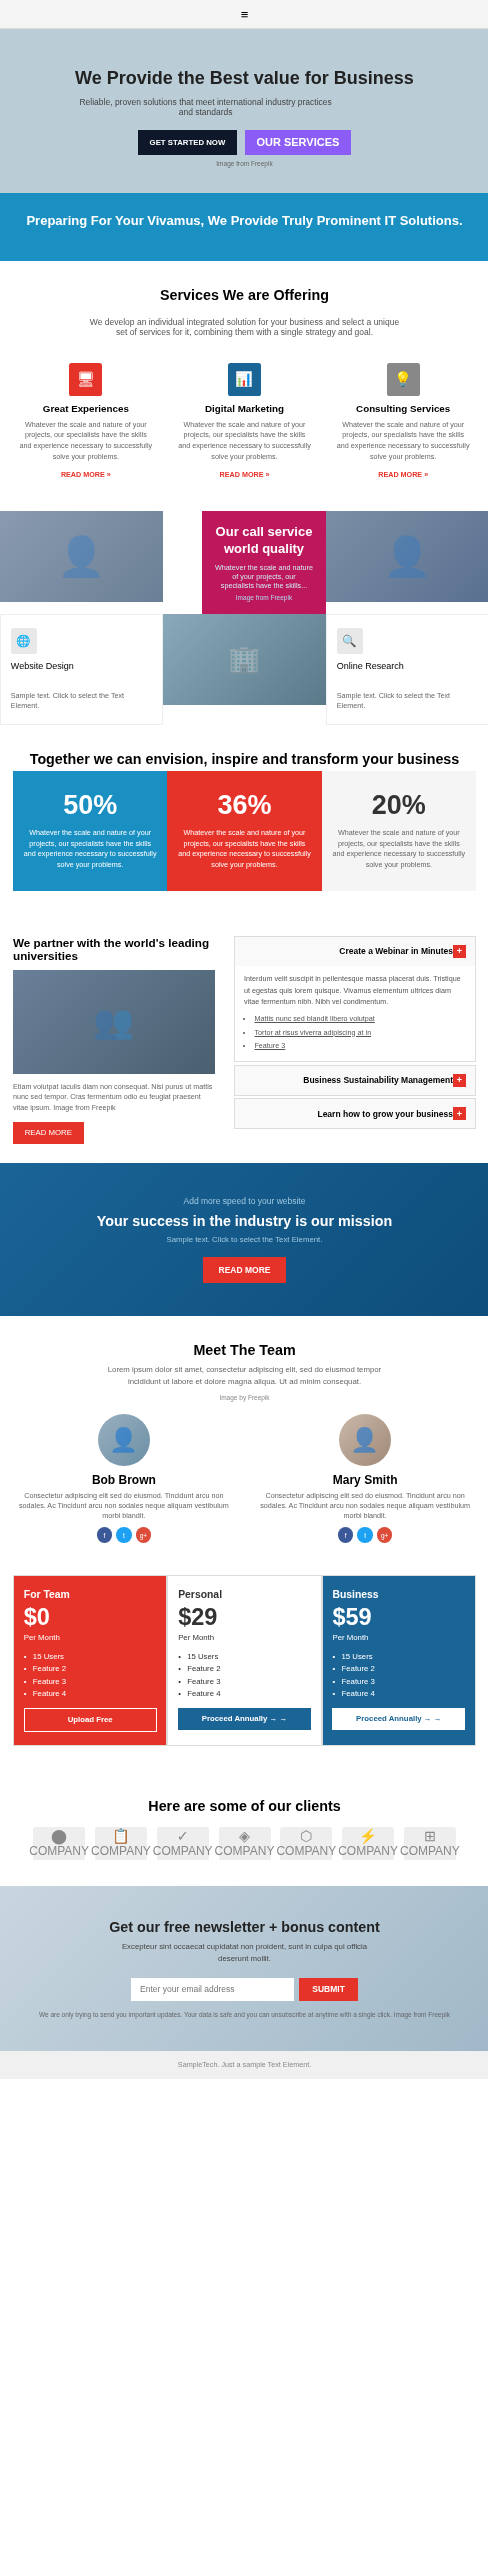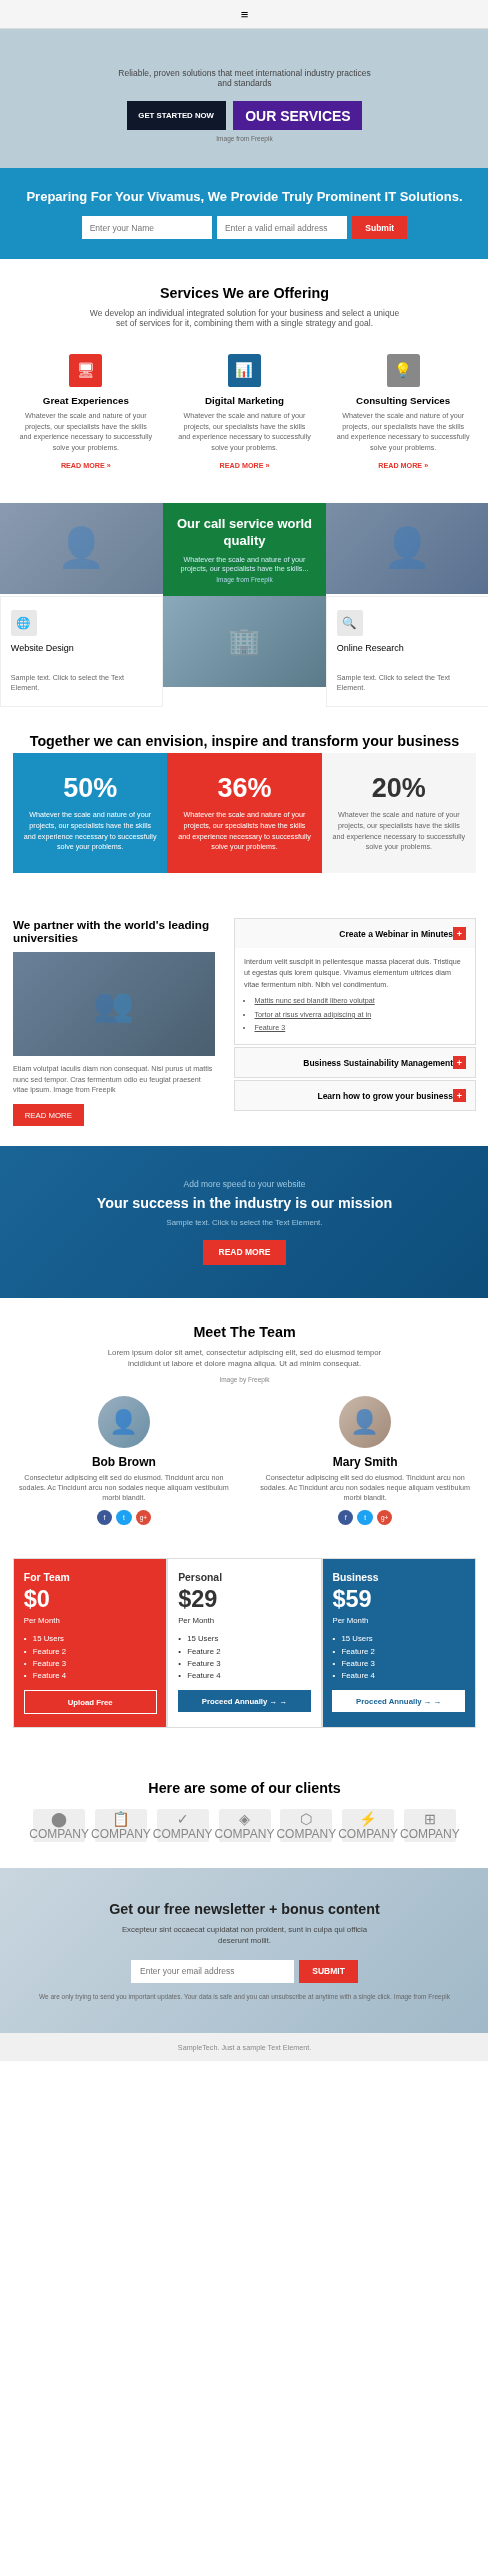--- a/index.html
+++ b/index.html
@@ -9,49 +9,49 @@
     .header { background: #f5f5f5; padding: 6.5px 13px; display: flex; justify-content: center; align-items: center; border-bottom: 0.7px solid #ddd; }
 
     
     .hero { position: relative; background: #c9d6df; padding: 39px 13px 26px; text-align: center; min-height: 130px; display: flex; flex-direction: column; align-items: center; justify-content: center; }
     .hero-bg { position: absolute; top: 0; left: 0; width: 100%; height: 100%; background: linear-gradient(rgba(180,200,210,0.7), rgba(180,200,210,0.7)); z-index: 0; }
     .hero-content { position: relative; z-index: 1; }
     .hero h1 { font-size: 18px; font-weight: bold; color: #222; margin-bottom: 7.8px; }
     .hero p { font-size: 8.5px; color: #444; margin-bottom: 13px; max-width: 261px; }
     .hero-buttons { display: flex; gap: 7.8px; justify-content: center; }
     .btn-red { background: #0f172a; color: #fff; padding: 6.5px 11.7px; border: none; font-size: 7.8px; font-weight: bold; cursor: pointer; }
-    .btn-blue { background: #4c1d95; color: #fff; padding: 6.5px 11.7px; border: none; font-size: 14px; font-weight: bold; cursor: pointer; }
+    .btn-blue { background: #8b5cf6; color: #fff; padding: 6.5px 11.7px; border: none; font-size: 11px; font-weight: bold; cursor: pointer; }
 
     
     .blue-banner { background: #1a8fc1; padding: 19.5px 13px; text-align: center; }
     .blue-banner h2 { color: #fff; font-size: 13px; margin-bottom: 10.4px; line-height: 1.4; }
     .banner-form { display: flex; gap: 5.2px; justify-content: center; flex-wrap: wrap; }
     .banner-form input { padding: 6.5px 7.8px; font-size: 8.5px; border: none; width: 130px; }
     .banner-form button { background: #e63329; color: #fff; padding: 6.5px 13px; border: none; font-size: 8.5px; font-weight: bold; cursor: pointer; }
 
     
     .services { padding: 26px 13px; text-align: center; }
-    .services h2 { font-size: 14.3px; font-weight: bold; margin-bottom: 7px; }
+    .services h2 { font-size: 14.3px; font-weight: bold; margin-bottom: 14px; }
     .services-sub { font-size: 8.5px; color: #555; max-width: 313px; margin: 0 auto 19.5px; }
     .services-grid { display: flex; gap: 13px; justify-content: center; }
     .service-card { flex: 1; text-align: center; padding: 6.5px; }
     .service-icon { width: 33px; height: 33px; background: #e8e8e8; border-radius: 2.6px; margin: 0 auto 7.8px; display: flex; align-items: center; justify-content: center; font-size: 14.3px; }
     .service-icon.red-icon { background: #e63329; color: #fff; }
     .service-icon.blue-icon { background: #1a6496; color: #fff; }
     .service-icon.gray-icon { background: #888; color: #fff; }
     .service-card h3 { font-size: 9.8px; font-weight: bold; margin-bottom: 5.2px; }
     .service-card p { font-size: 7.2px; color: #666; line-height: 1.5; margin-bottom: 5.2px; }
     .read-more { color: #e63329; font-size: 7.2px; font-weight: bold; text-decoration: none; cursor: pointer; }
 
     
     .mid-grid { display: grid; grid-template-columns: 1fr 1fr 1fr; grid-template-rows: auto auto; }
     .mid-img { background: #bbb; height: 91px; overflow: hidden; display: flex; align-items: center; justify-content: center; }
     .mid-img.img1 { background: linear-gradient(135deg, #8a9bb0 0%, #6a7f95 100%); }
     .mid-img.img2 { background: linear-gradient(135deg, #7a8fa5 0%, #5a7090 100%); }
-    .mid-center { background: #15803d; padding: 13px; display: flex; flex-direction: column; justify-content: center; align-items: center; text-align: center; }
+    .mid-center { background: #be185d; padding: 13px; display: flex; flex-direction: column; justify-content: center; align-items: center; text-align: center; margin-left: 39px; }
     .mid-center h2 { color: #fff; font-size: 13px; font-weight: bold; line-height: 1.3; margin-bottom: 5.2px; }
     .mid-center p { color: #d0eaf5; font-size: 7.2px; }
     .mid-card { background: #fff; padding: 13px 9.8px; display: flex; flex-direction: column; justify-content: flex-start; border: 0.7px solid #eee; }
     .mid-card-icon { width: 26px; height: 26px; background: #e8e8e8; border-radius: 2.6px; margin-bottom: 6.5px; display: flex; align-items: center; justify-content: center; font-size: 11.7px; }
     .mid-card h3 { font-size: 9px; font-weight: normal; margin-bottom: 20px; }
     .mid-card p { font-size: 7.2px; color: #666; line-height: 1.4; }
 
     
     .stats-section { padding: 26px 13px; text-align: center; }
     .stats-title { font-size: 14.3px; font-weight: bold; margin-bottom: 3.9px; }
@@ -152,36 +152,32 @@
 </head>
 <body>
 
 <header class="header">
   <span style="font-size:13px; cursor:pointer;">≡</span>
 </header>
 
 <section class="hero">
   <div class="hero-bg"></div>
   <div class="hero-content">
+    <h1>We Provide the Best value for Business</h1>
     <p>Reliable, proven solutions that meet international industry practices and standards</p>
     <div class="hero-buttons">
       <button class="btn-red">GET STARTED NOW</button>
       <button class="btn-blue">OUR SERVICES</button>
     </div>
     <div style="font-size:6.5px; color:#666; margin-top:5.2px;">Image from Freepik</div>
   </div>
 </section>
 
 <section class="blue-banner">
   <h2>Preparing For Your Vivamus, We Provide Truly Prominent IT Solutions.</h2>
-  <div class="banner-form">
-    <input type="text" placeholder="Enter your Name" style="">
-    <input type="email" placeholder="Enter a valid email address" style="">
-    <button>Submit</button>
-  </div>
 </section>
 
 <section class="services">
   <h2>Services We are Offering</h2>
   <p class="services-sub">We develop an individual integrated solution for your business and select a unique set of services for it, combining them with a single strategy and goal.</p>
   <div class="services-grid">
     <div class="service-card">
       <div class="service-icon red-icon">🖥</div>
       <h3>Great Experiences</h3>
       <p>Whatever the scale and nature of your projects, our specialists have the skills and experience necessary to successfully solve your problems.</p>

